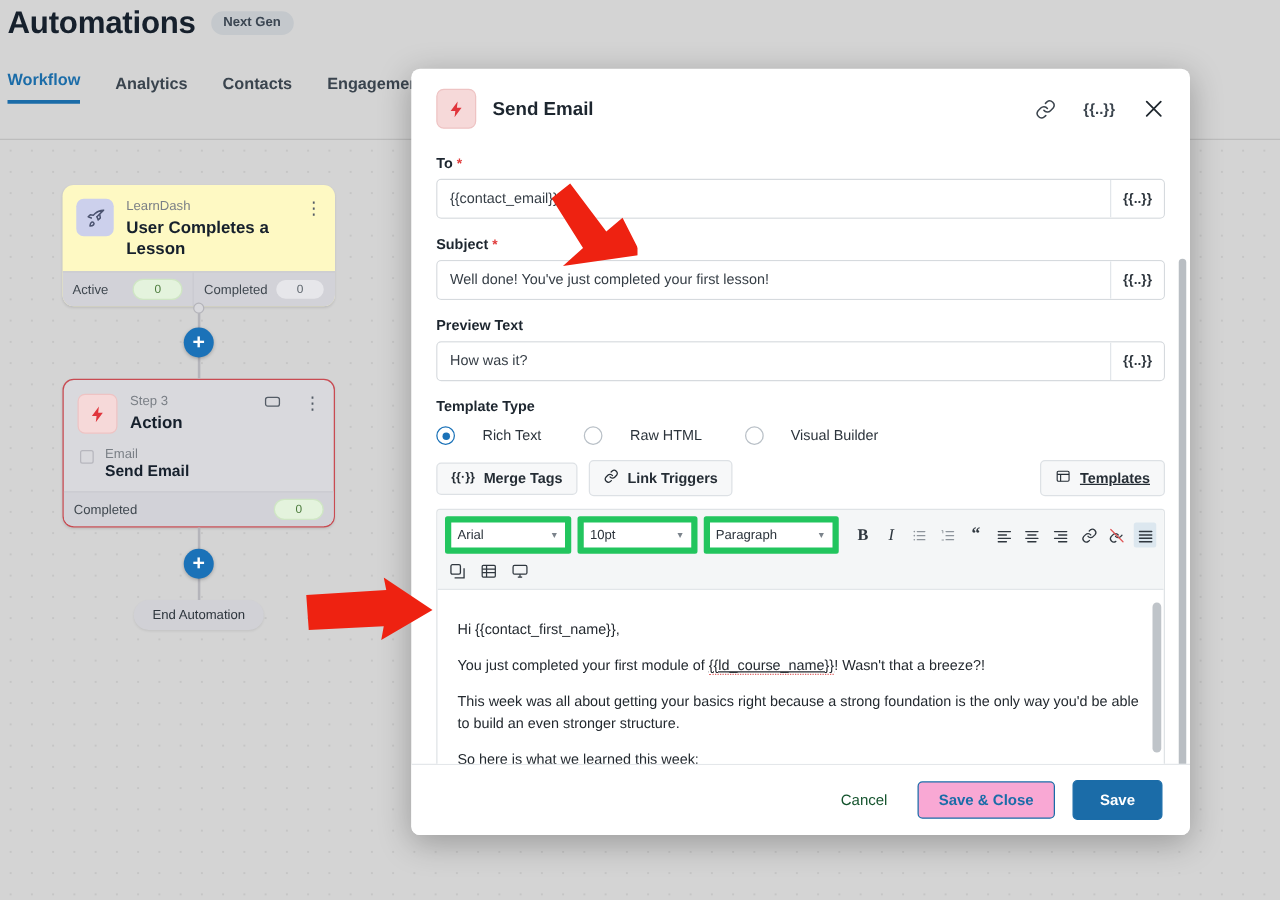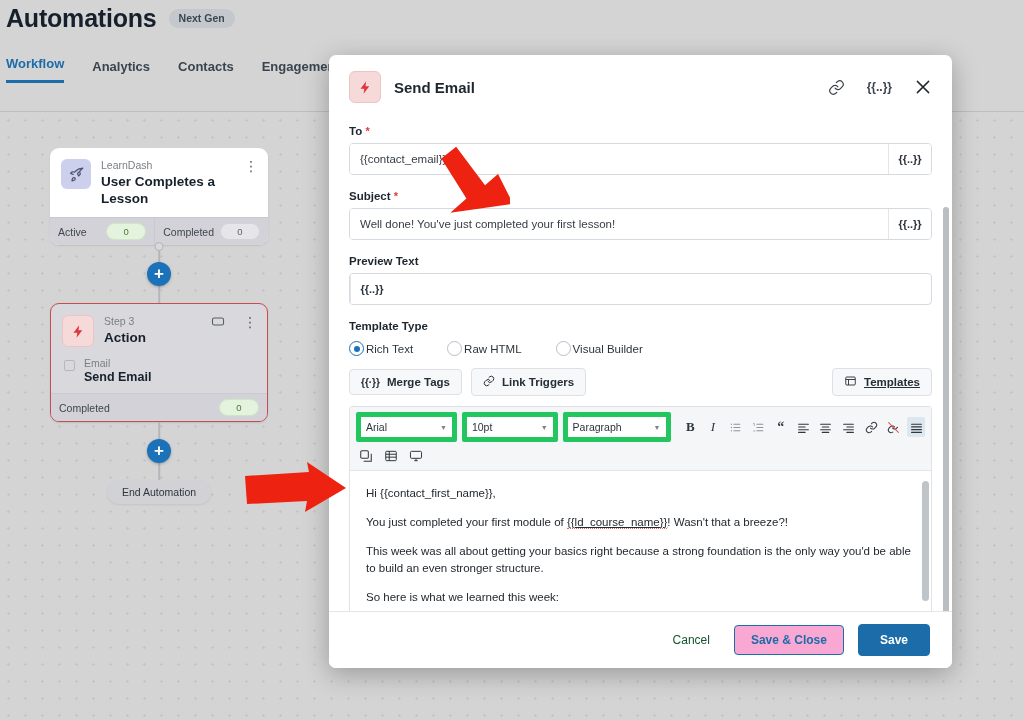--- a/index.html
+++ b/index.html
@@ -31,21 +31,21 @@
   .crumb-current{color:#1d262f;}
   .pencil{margin-left:4px;display:inline-block;}
   .tabs{display:flex;align-items:flex-end;gap:28px;padding:16px 0 0 6px;height:34px;}
   .tab{font-size:13px;font-weight:bold;color:#3a444e;padding-bottom:9px;cursor:pointer;white-space:nowrap;}
   .tab.active{color:#1b6ca8;border-bottom:3px solid #1b6ca8;}
   .tabs-underline{position:absolute;left:0;right:0;top:111px;height:1px;background:#bdbdbd;}
 
   
   .wf{position:absolute;left:50px;top:148px;width:218px;}
   .card{
-    background:#ffffff;border-radius:9px;box-shadow:0 1px 2px rgba(0,0,0,.10);
+    background:#fef9c3;border-radius:9px;box-shadow:0 1px 2px rgba(0,0,0,.10);
     overflow:hidden;
   }
   .card-top{display:flex;align-items:flex-start;gap:10px;padding:11px 10px 10px 11px;}
   .sq-icon{
     width:30px;height:30px;border-radius:6px;flex:0 0 auto;
     display:flex;align-items:center;justify-content:center;font-size:15px;
   }
   .sq-trigger{background:#ccd0ec;color:#4b5370;}
   .sq-action{background:#f6d9d9;color:#e0353c;border:1px solid #eec3c3;}
   .card-kicker{font-size:10.5px;color:#7a7f86;line-height:1.3;}
@@ -99,21 +99,21 @@
   .inp-wrap{display:flex;border:1px solid #d6dade;border-radius:4px;overflow:hidden;height:30px;background:#fff;}
   .inp{
     flex:1;border:0;outline:0;padding:0 10px;font-size:11.5px;color:#353d45;
     font-family:"Liberation Sans", sans-serif;background:#fff;
   }
   .mt-btn{
     width:42px;border-left:1px solid #e2e6ea;display:flex;align-items:center;justify-content:center;
     font-size:11px;color:#2c343c;font-weight:bold;cursor:pointer;background:#fff;
   }
   .radio-row{display:flex;align-items:center;gap:0;margin:9px 0 4px;}
-  .radio{display:flex;align-items:center;gap:2px;margin-right:34px;cursor:pointer;}
+  .radio{display:flex;align-items:center;gap:22px;margin-right:34px;cursor:pointer;}
   .rb{width:13px;height:13px;border-radius:50%;border:1.5px solid #b9c0c7;display:flex;align-items:center;justify-content:center;background:#fff;}
   .rb.on{border-color:#1b72b8;}
   .rb.on:after{content:"";width:6px;height:6px;border-radius:50%;background:#1b72b8;}
   .radio-lbl{font-size:11.5px;color:#2c343c;}
   .btn-row{display:flex;align-items:center;gap:9px;margin:12px 0 10px;}
   .sm-btn{
     display:flex;align-items:center;gap:7px;border:1px solid #dde1e5;background:#f7f8f9;
     border-radius:4px;padding:6px 11px;font-size:11.5px;color:#252d35;cursor:pointer;font-weight:bold;
   }
   .sm-btn.right{margin-left:auto;text-decoration:underline;}
@@ -130,21 +130,21 @@
   .sel .car{margin-left:6px;font-size:7px;color:#7b838b;}
   .sel.w1{width:92px;}
   .sel.w2{width:86px;}
   .sel.w3{width:100px;}
   .tbi{
     width:20px;height:20px;display:flex;align-items:center;justify-content:center;
     font-size:12px;color:#2f373f;cursor:pointer;border-radius:2px;
   }
   .tbi.active{background:#dce7ef;}
   .etext{padding:14px 16px 8px 16px;font-size:11.5px;color:#23292f;line-height:1.55;height:150px;overflow:hidden;position:relative;}
-  .etext p{margin:0 0 11px 0;}
+  .etext p{margin:10px 0 11px 0;}
   .etext ul{margin:0;padding-left:30px;}
   .etext li{margin-bottom:2px;}
   .mtag{border-bottom:1px dotted #e06666;text-decoration:underline;}
   .ed-scroll{position:absolute;right:2px;top:10px;width:7px;height:120px;background:#bfc4c9;border-radius:4px;}
   .m-foot{
     display:flex;align-items:center;justify-content:flex-end;gap:14px;
     border-top:1px solid #e4e7ea;padding:12px 22px;background:#fff;
   }
   .lnk-btn{font-size:12px;color:#14532d;cursor:pointer;padding:6px 10px;}
   .out-btn{
@@ -300,20 +300,21 @@
         <span>Subject</span>
         <span class="req">*</span>
       </div>
       <div class="inp-wrap">
         <input class="inp" value="Well done! You've just completed your first lesson!" style="">
         <div class="mt-btn">{{..}}</div>
       </div>
 
       <div class="fld-label" style="margin-top:15px;">Preview Text</div>
       <div class="inp-wrap">
+        <input class="inp" value="How was it?" style="">
         <div class="mt-btn">{{..}}</div>
       </div>
 
       <div class="fld-label" style="margin-top:15px;">Template Type</div>
       <div class="radio-row">
         <div class="radio">
           <span class="rb on"></span>
           <span class="radio-lbl">Rich Text</span>
         </div>
         <div class="radio">

